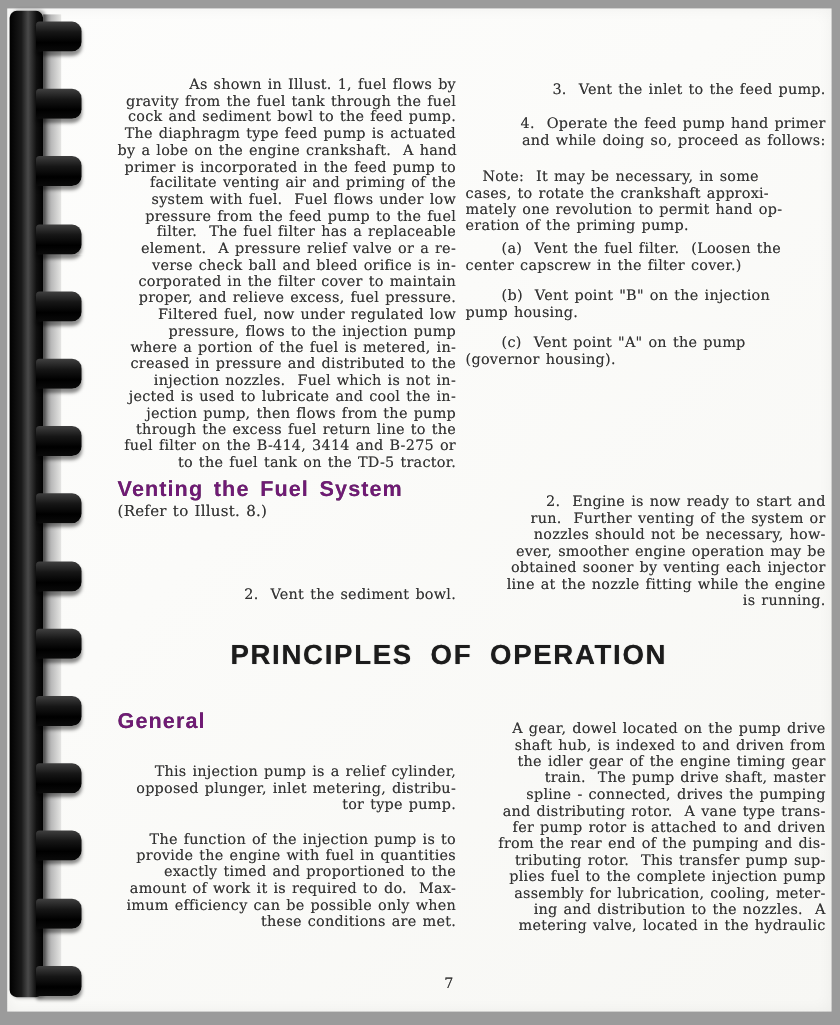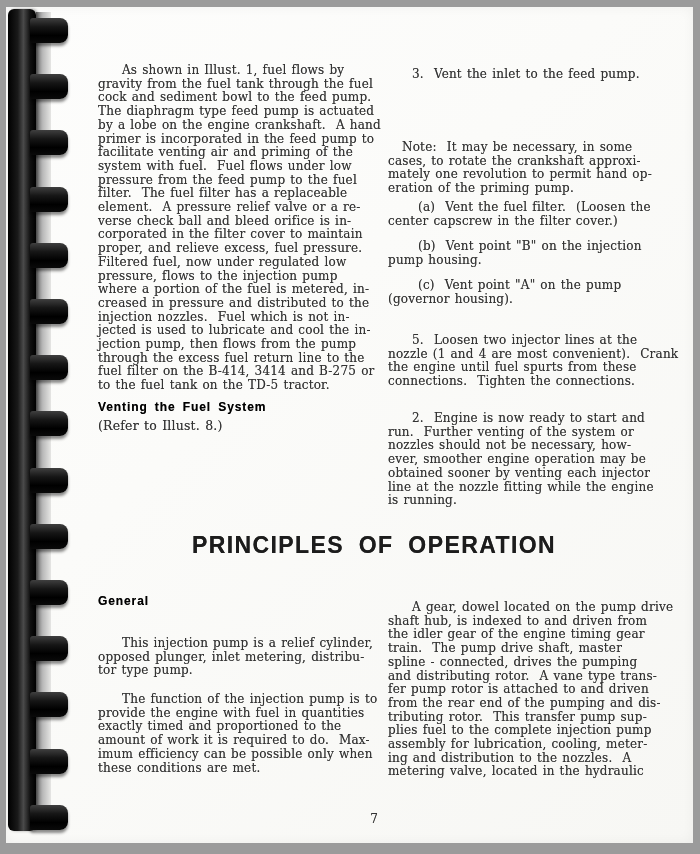--- a/index.html
+++ b/index.html
@@ -44,31 +44,31 @@
   .txt{
     position:absolute;
     color:var(--ink);
     font-size:12px;
     line-height:13.7px;
     letter-spacing:0.2px;
     word-spacing:1px;
     white-space:pre;
     text-shadow:0 0 0.5px rgba(40,40,40,0.55);
   }
-  .para{text-indent:24px;}
+  .para{text-indent:24px;text-align:right;}
   .indent-deep{text-indent:30px;}
   .note{text-indent:14px;}
   .note .note-label{}
   .heading{
     font-family:"Liberation Sans", sans-serif;
     font-weight:700;
-    font-size:12px;
+    font-size:18px;
     letter-spacing:0.9px;
     word-spacing:3px;
-    color:#000000;
+    color:#701a75;
     text-shadow:0 0 0.5px rgba(0,0,0,0.6);
   }
   .big-title{
     position:absolute;
     left:48px;right:0;
     text-align:center;
     font-family:"Liberation Sans", sans-serif;
     font-weight:700;
     font-size:23px;
     letter-spacing:1.4px;
@@ -138,42 +138,41 @@
 jection pump, then flows from the pump
 through the excess fuel return line to the
 fuel filter on the B-414, 3414 and B-275 or
 to the fuel tank on the TD-5 tractor.</div>
 
   <div class="txt heading col-l" style="top:401px;">Venting the Fuel System</div>
 
   <div class="txt col-l" style="top:419px;font-size:12.5px;">(Refer to Illust. 8.)</div>
 
 
+  <div class="txt para col-l" style="top:489px;">2.  Vent the sediment bowl.</div>
 
   <div class="txt para col-r" style="top:68px;">3.  Vent the inlet to the feed pump.</div>
 
+  <div class="txt para col-r" style="top:97px;">4.  Operate the feed pump hand primer
+and while doing so, proceed as follows:</div>
 
   <div class="txt note col-r" style="top:141px;"><span class="note-label">Note:</span><span>  It may be necessary, in some
 cases, to rotate the crankshaft approxi-
 mately one revolution to permit hand op-
 eration of the priming pump.</span></div>
 
   <div class="txt indent-deep col-r" style="top:201px;">(a)  Vent the fuel filter.  (Loosen the
 center capscrew in the filter cover.)</div>
 
   <div class="txt indent-deep col-r" style="top:240px;">(b)  Vent point "B" on the injection
 pump housing.</div>
 
   <div class="txt indent-deep col-r" style="top:279px;">(c)  Vent point "A" on the pump
 (governor housing).</div>
 
-  <div class="txt para col-r" style="top:334px;">5.  Loosen two injector lines at the
-nozzle (1 and 4 are most convenient).  Crank
-the engine until fuel spurts from these
-connections.  Tighten the connections.</div>
 
   <div class="txt para col-r" style="top:412px;">2.  Engine is now ready to start and
 run.  Further venting of the system or
 nozzles should not be necessary, how-
 ever, smoother engine operation may be
 obtained sooner by venting each injector
 line at the nozzle fitting while the engine
 is running.</div>
 
   <div class="big-title" style="top:532px;">PRINCIPLES OF OPERATION</div>

